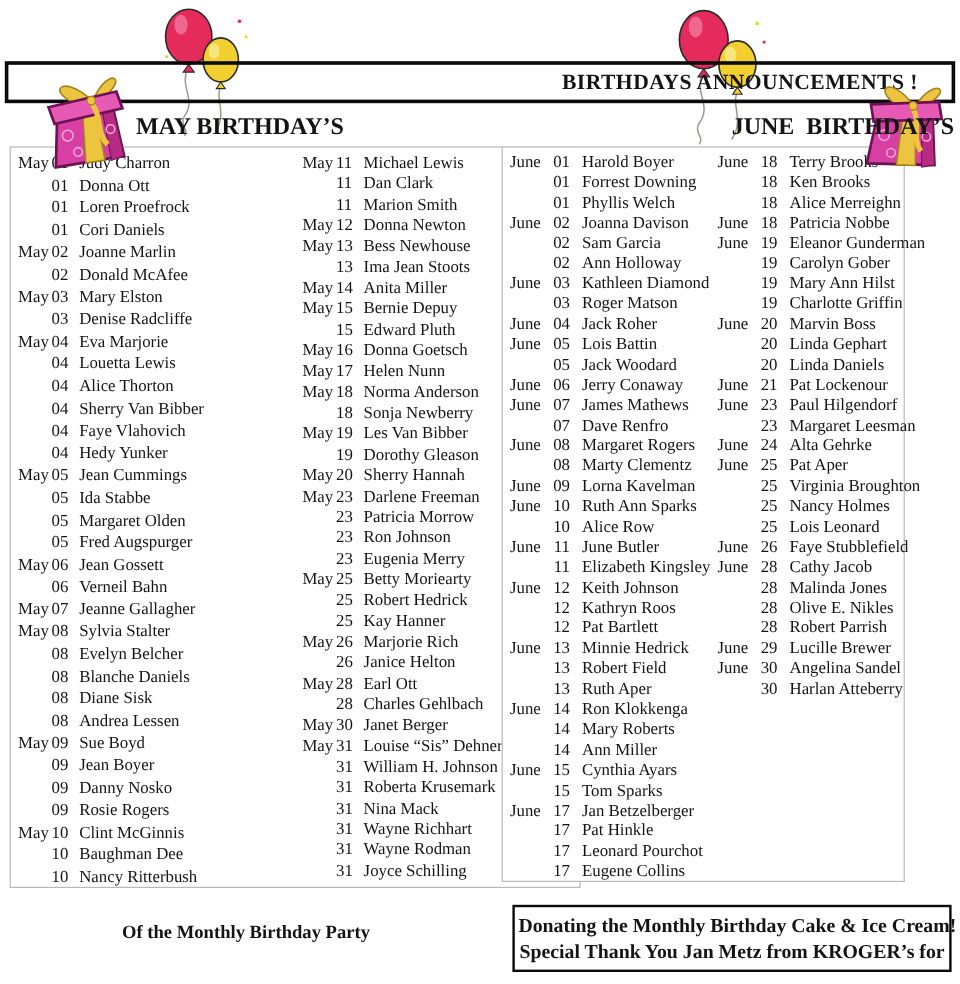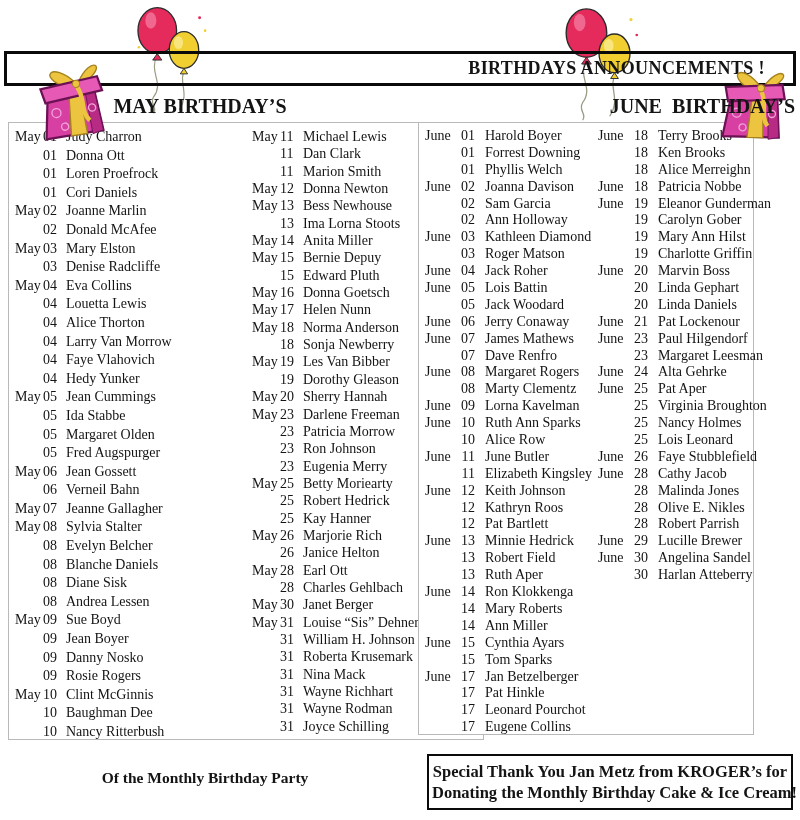--- a/index.html
+++ b/index.html
@@ -175,36 +175,36 @@
         <span class="n">Mary Elston</span>
       </div>
       <div class="row">
         <span class="m"></span>
         <span class="d">03</span>
         <span class="n">Denise Radcliffe</span>
       </div>
       <div class="row">
         <span class="m">May</span>
         <span class="d">04</span>
-        <span class="n">Eva Collins</span>
+        <span class="n">Eva Marjorie</span>
       </div>
       <div class="row">
         <span class="m"></span>
         <span class="d">04</span>
         <span class="n">Louetta Lewis</span>
       </div>
       <div class="row">
         <span class="m"></span>
         <span class="d">04</span>
         <span class="n">Alice Thorton</span>
       </div>
       <div class="row">
         <span class="m"></span>
         <span class="d">04</span>
-        <span class="n">Larry Van Morrow</span>
+        <span class="n">Sherry Van Bibber</span>
       </div>
       <div class="row">
         <span class="m"></span>
         <span class="d">04</span>
         <span class="n">Faye Vlahovich</span>
       </div>
       <div class="row">
         <span class="m"></span>
         <span class="d">04</span>
         <span class="n">Hedy Yunker</span>
@@ -327,21 +327,21 @@
         <span class="n">Donna Newton</span>
       </div>
       <div class="row">
         <span class="m">May</span>
         <span class="d">13</span>
         <span class="n">Bess Newhouse</span>
       </div>
       <div class="row">
         <span class="m"></span>
         <span class="d">13</span>
-        <span class="n">Ima Lorna Stoots</span>
+        <span class="n">Ima Jean Stoots</span>
       </div>
       <div class="row">
         <span class="m">May</span>
         <span class="d">14</span>
         <span class="n">Anita Miller</span>
       </div>
       <div class="row">
         <span class="m">May</span>
         <span class="d">15</span>
         <span class="n">Bernie Depuy</span>
@@ -804,15 +804,15 @@
         <span class="n">Harlan Atteberry</span>
       </div>
     </div>
 </div>
 
 <div class="sponsor">
   <div class="l2">Of the Monthly Birthday Party</div>
 </div>
 
 <div class="thanks">
+  <div>Donating the Monthly Birthday Cake &amp; Ice Cream!</div>
   <div>Special Thank You Jan Metz from KROGER’s for</div>
-  <div>Donating the Monthly Birthday Cake &amp; Ice Cream!</div>
 </div>
 
 </body></html>

